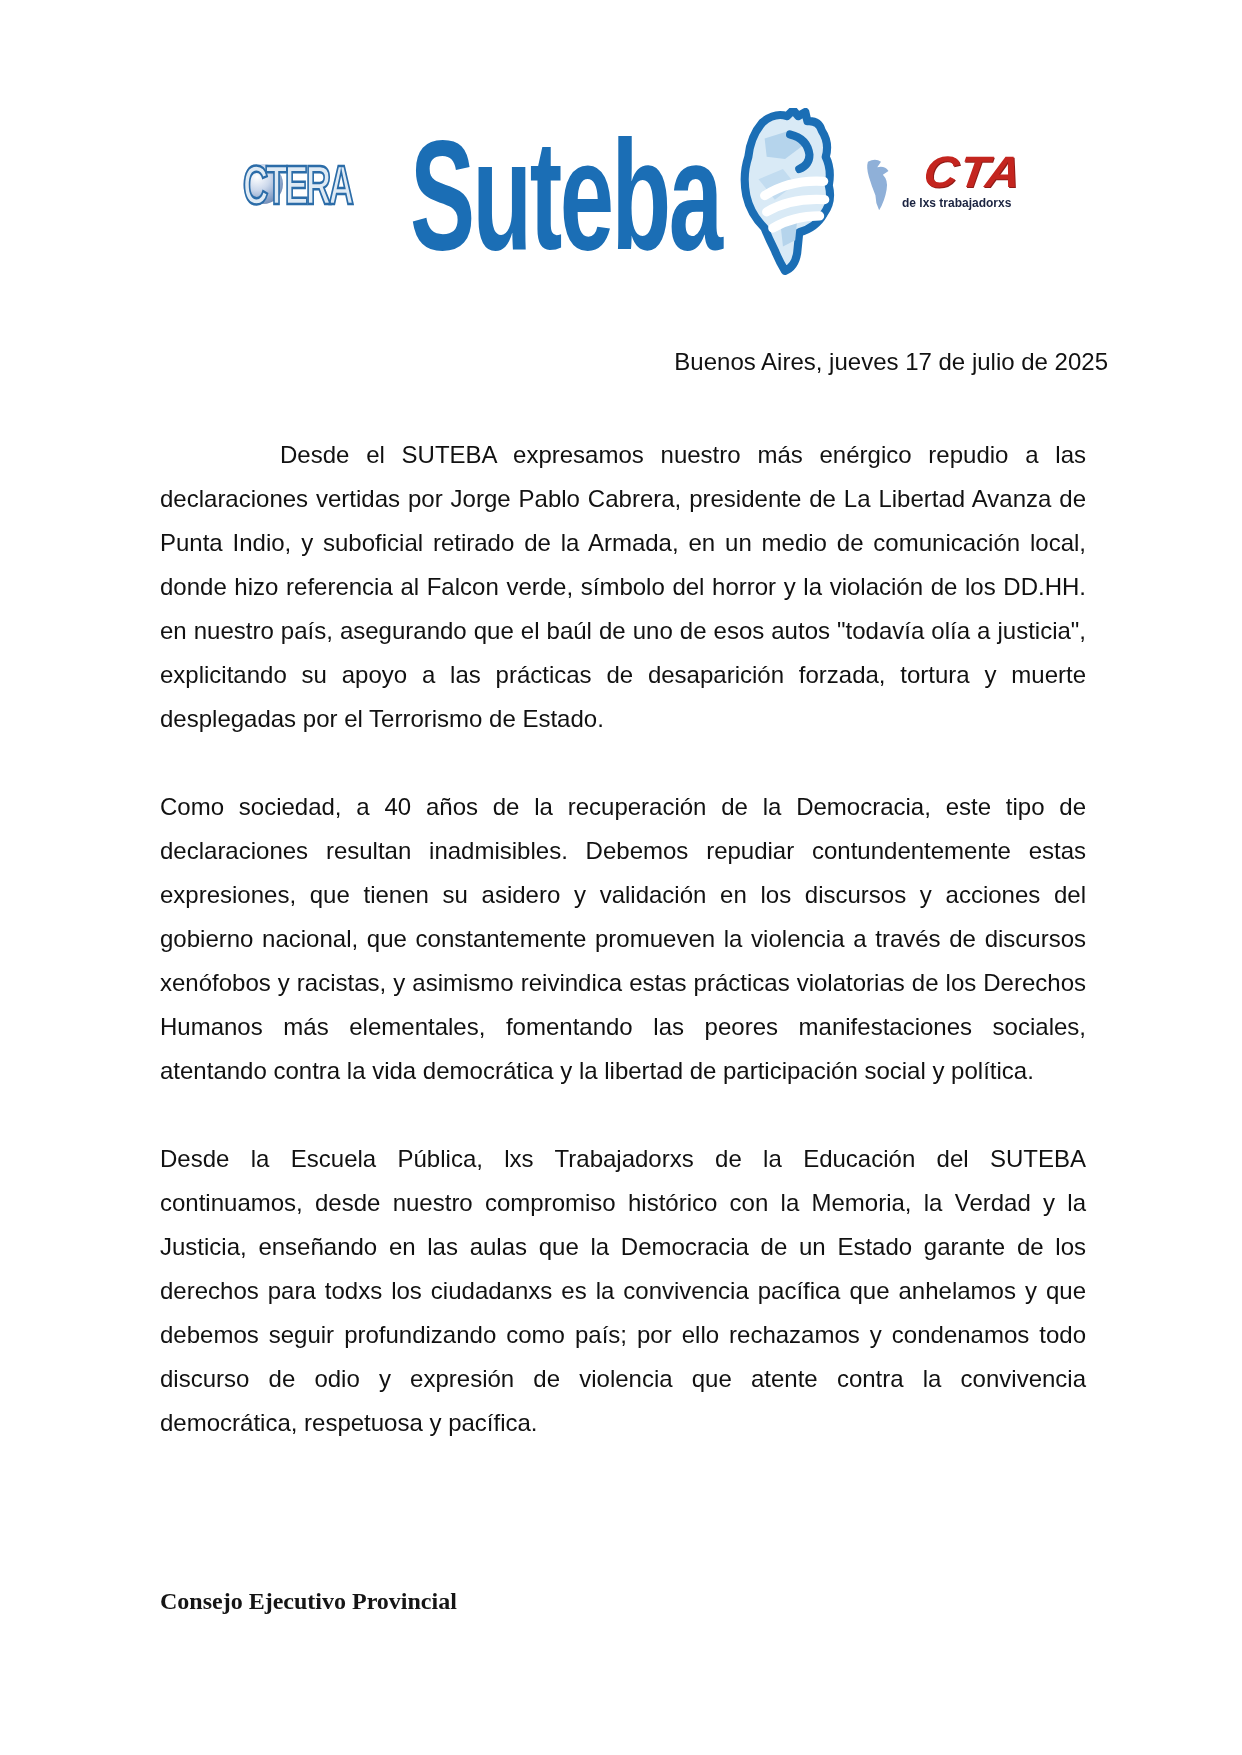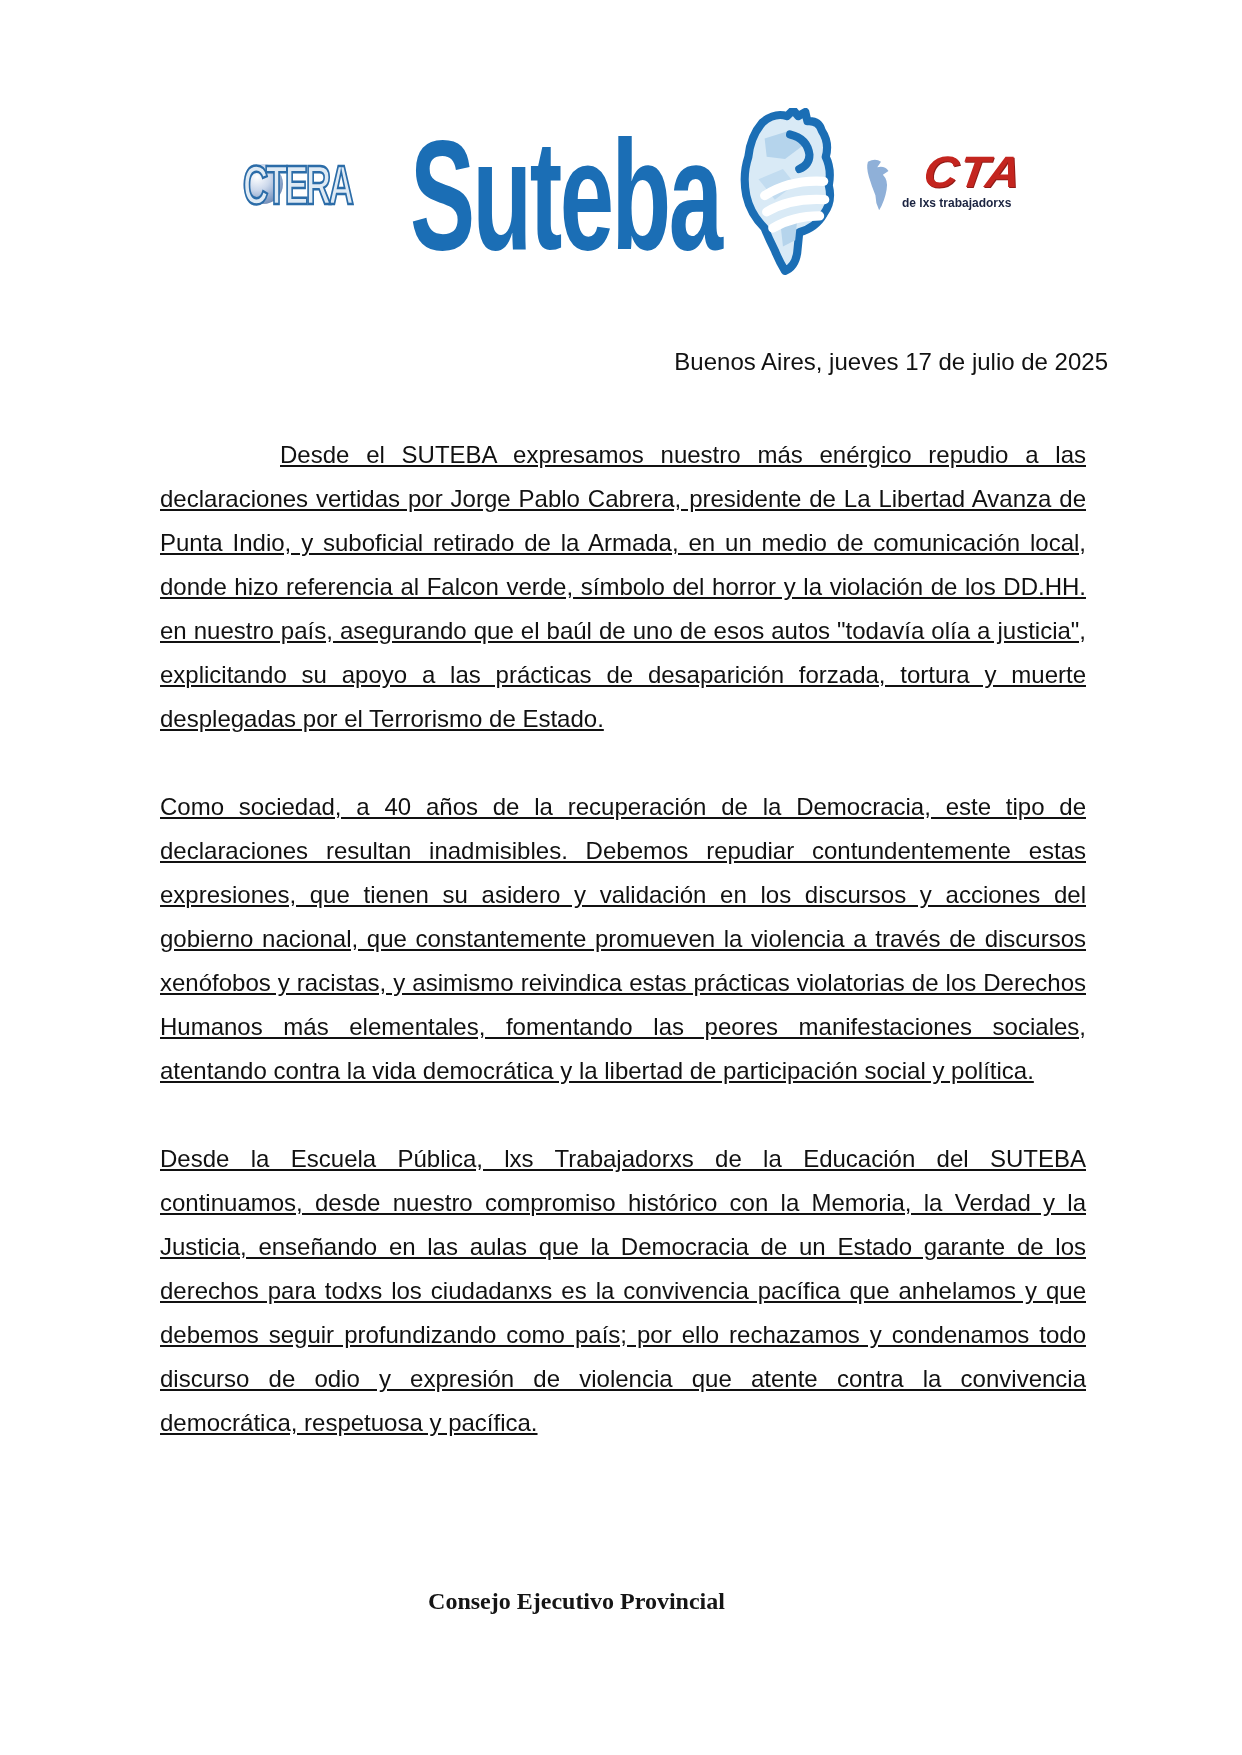--- a/index.html
+++ b/index.html
@@ -70,34 +70,33 @@
   }
 
   
   .dateline{
     position:absolute;top:348px;right:134px;
     font-size:24px;line-height:1.2;
     color:var(--text);
     white-space:nowrap;
   }
   .letter-body{
-    position:absolute;left:160px;top:433px;width:926px;text-decoration:underline;
+    position:absolute;left:160px;top:433px;width:926px;
   }
   .letter-body p{
     font-size:24px;line-height:44px;
     text-align:justify;
     color:var(--text);
     margin-bottom:44px;
   }
   .letter-body p.indent-first{text-indent:120px;}
 
   
   .letter-footer{
     position:absolute;left:160px;top:1588px;width:833px;
-    text-align:center;
     font-family:"Liberation Serif",serif;
   }
   .footer-line1{font-size:24px;font-weight:700;color:#151515;}
   .footer-line2{font-size:26px;font-weight:400;color:#151515;margin-top:20px;letter-spacing:1px;}
 </style>
 </head>
 <body>
 
 <div class="page">
 

